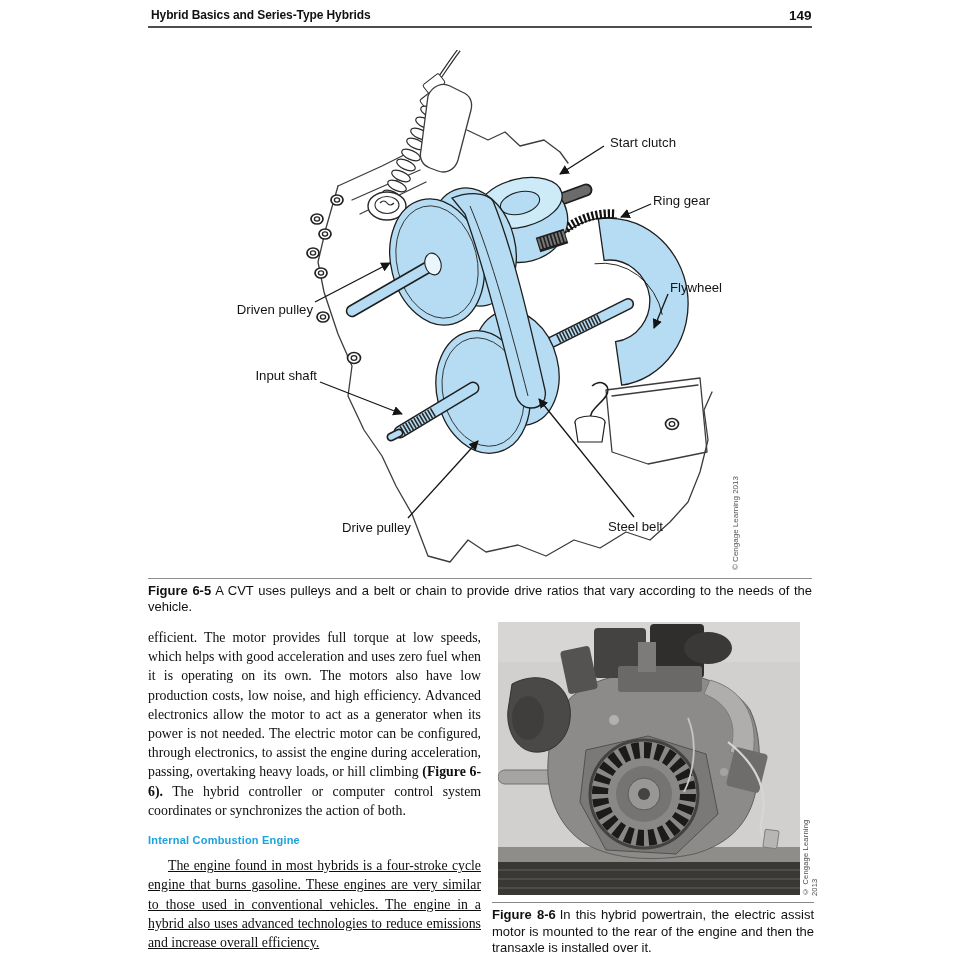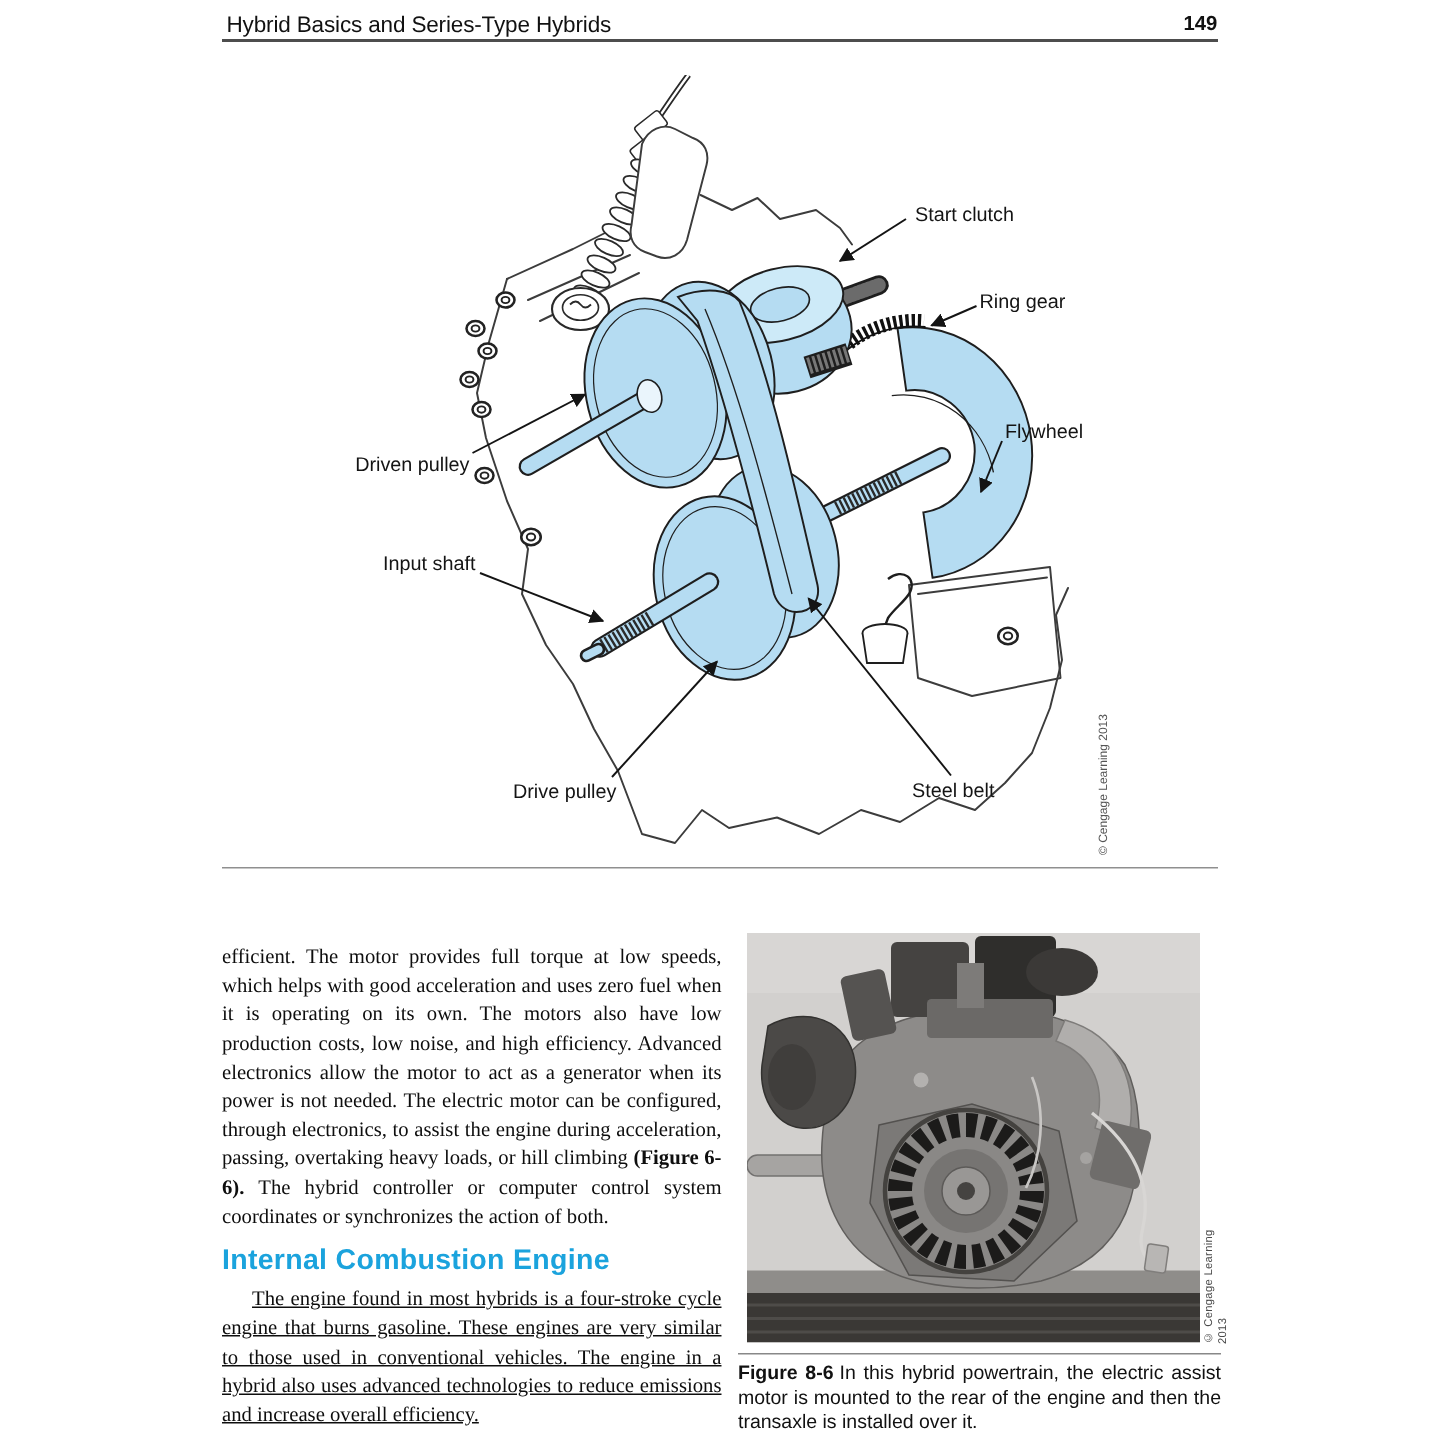--- a/index.html
+++ b/index.html
@@ -2,41 +2,41 @@
 <html><head>
 <meta charset="utf-8">
 <style>
   html,body{margin:0;padding:0;background:#ffffff;}
   body{width:962px;height:962px;position:relative;overflow:hidden;
        font-family:"Liberation Sans",sans-serif;color:#111;}
 
   .page{position:absolute;inset:0;background:#fff;}
 
   
-  .running-head{position:absolute;left:151px;top:8px;font-size:15px;font-weight:normal;letter-spacing:-0.1px;}
+  .running-head{position:absolute;left:151px;top:8px;font-size:12px;font-weight:bold;letter-spacing:-0.1px;}
   .page-number{position:absolute;left:789px;top:8px;font-size:13.5px;font-weight:bold;}
   .header-rule{position:absolute;left:148px;top:26px;width:664px;height:2px;background:#4d4d4d;}
 
   
   .diagram{position:absolute;left:230px;top:50px;width:590px;height:525px;}
   .diagram text{font-family:"Liberation Sans",sans-serif;font-size:13.2px;fill:#141414;}
   .diagram .credit-text{font-size:8px;fill:#555;}
 
   
   .cap65-rule{position:absolute;left:148px;top:578px;width:664px;border-top:1px solid #8f8f8f;}
   .cap65{position:absolute;left:148px;top:583px;width:664px;font-size:13px;line-height:15.5px;text-align:justify;}
   .cap-label{font-weight:bold;margin-right:4px;}
 
   
   .col-left{position:absolute;left:148px;top:628px;width:333px;
             font-family:"Liberation Serif",serif;font-size:13.8px;line-height:19.2px;
             text-align:justify;color:#0e0e0e;}
   .col-left p{margin:0;}
   .col-left p.indented{text-indent:20px;text-decoration:underline;}
-  h2.section-heading{font-family:"Liberation Sans",sans-serif;font-size:19px;font-weight:bold;
+  h2.section-heading{font-family:"Liberation Sans",sans-serif;font-size:11px;font-weight:bold;
             color:#1ba3dd;margin:11px 0 6px 0;letter-spacing:0.2px;}
   .bold-ref{font-weight:bold;}
 
   
   .photo{position:absolute;left:498px;top:622px;width:302px;height:273px;}
   .credit66{position:absolute;left:801px;top:806px;height:90px;width:12px;
             font-size:7.5px;color:#4a4a4a;writing-mode:vertical-rl;transform:rotate(180deg);
             letter-spacing:0.2px;}
   .cap66-rule{position:absolute;left:492px;top:902px;width:322px;border-top:1px solid #888;}
   .cap66{position:absolute;left:492px;top:907px;width:322px;font-size:13px;line-height:16.5px;text-align:justify;}
@@ -192,20 +192,23 @@
     <text x="670" y="292">Flywheel</text>
     <text x="313" y="314" text-anchor="end">Driven pulley</text>
     <text x="317" y="380" text-anchor="end">Input shaft</text>
     <text x="342" y="532">Drive pulley</text>
     <text x="608" y="531">Steel belt</text>
 
     <text class="credit-text" transform="translate(738 570) rotate(-90)">© Cengage Learning 2013</text>
   </svg>
 
   <div class="cap65-rule"></div>
+  <div class="cap65">
+    <span class="cap-label">Figure 6-5</span><span>A CVT uses pulleys and a belt or chain to provide drive ratios that vary according to the needs of the vehicle.</span>
+  </div>
 
   <div class="col-left">
     <p><span>efficient. The motor provides full torque at low speeds, which helps with good acceleration and uses zero fuel when it is operating on its own. The motors also have low production costs, low noise, and high efficiency. Advanced electronics allow the motor to act as a generator when its power is not needed. The electric motor can be configured, through electronics, to assist the engine during acceleration, passing, overtaking heavy loads, or hill climbing </span><span class="bold-ref">(Figure 6-6).</span><span> The hybrid controller or computer control system coordinates or synchronizes the action of both.</span></p>
     <h2 class="section-heading">Internal Combustion Engine</h2>
     <p class="indented">The engine found in most hybrids is a four-stroke cycle engine that burns gasoline. These engines are very similar to those used in conventional vehicles. The engine in a hybrid also uses advanced technologies to reduce emissions and increase overall efficiency.</p>
   </div>
 
   <svg class="photo" viewBox="0 0 302 273" width="302" height="273" xmlns="http://www.w3.org/2000/svg">
     <rect x="0" y="0" width="302" height="273" fill="#d2d0ce"></rect>
     <rect x="0" y="0" width="302" height="40" fill="#d8d6d4"></rect>

